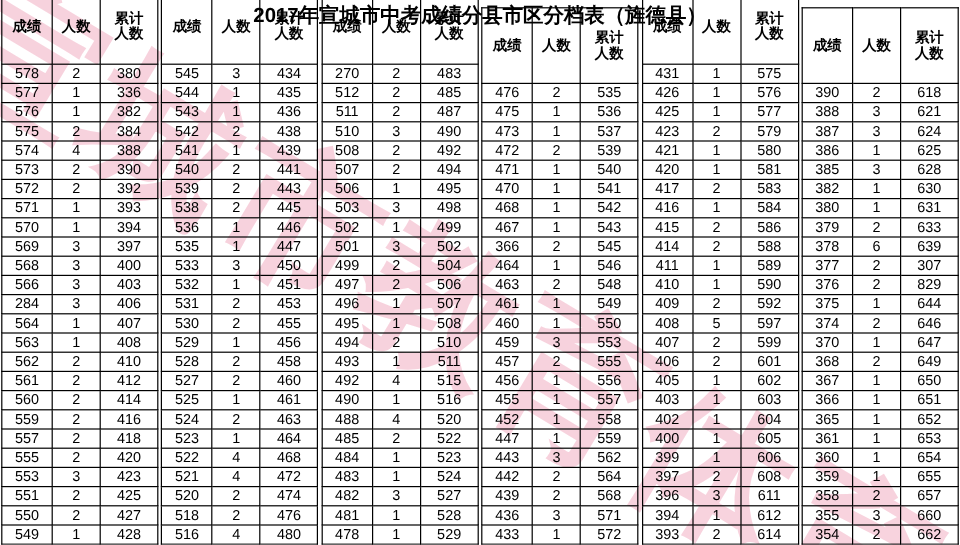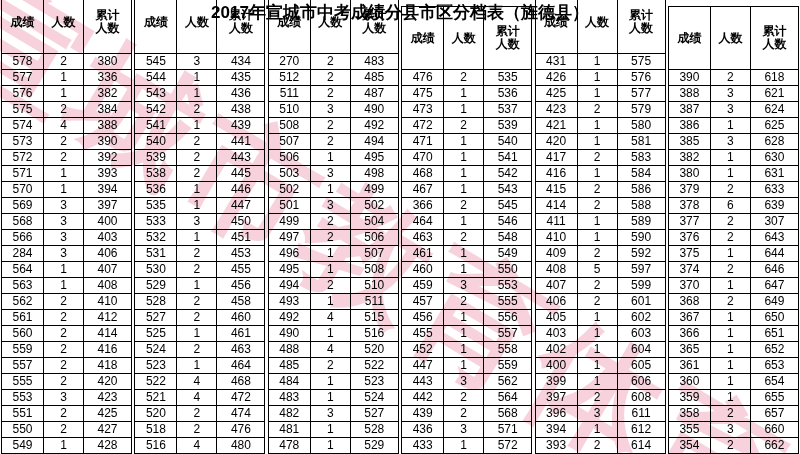--- a/index.html
+++ b/index.html
@@ -847,21 +847,21 @@
           <td>639</td>
         </tr>
         <tr>
           <td>377</td>
           <td>2</td>
           <td>307</td>
         </tr>
         <tr>
           <td>376</td>
           <td>2</td>
-          <td>643</td>
+          <td>829</td>
         </tr>
         <tr>
           <td>375</td>
           <td>1</td>
           <td>644</td>
         </tr>
         <tr>
           <td>374</td>
           <td>2</td>
           <td>646</td>

